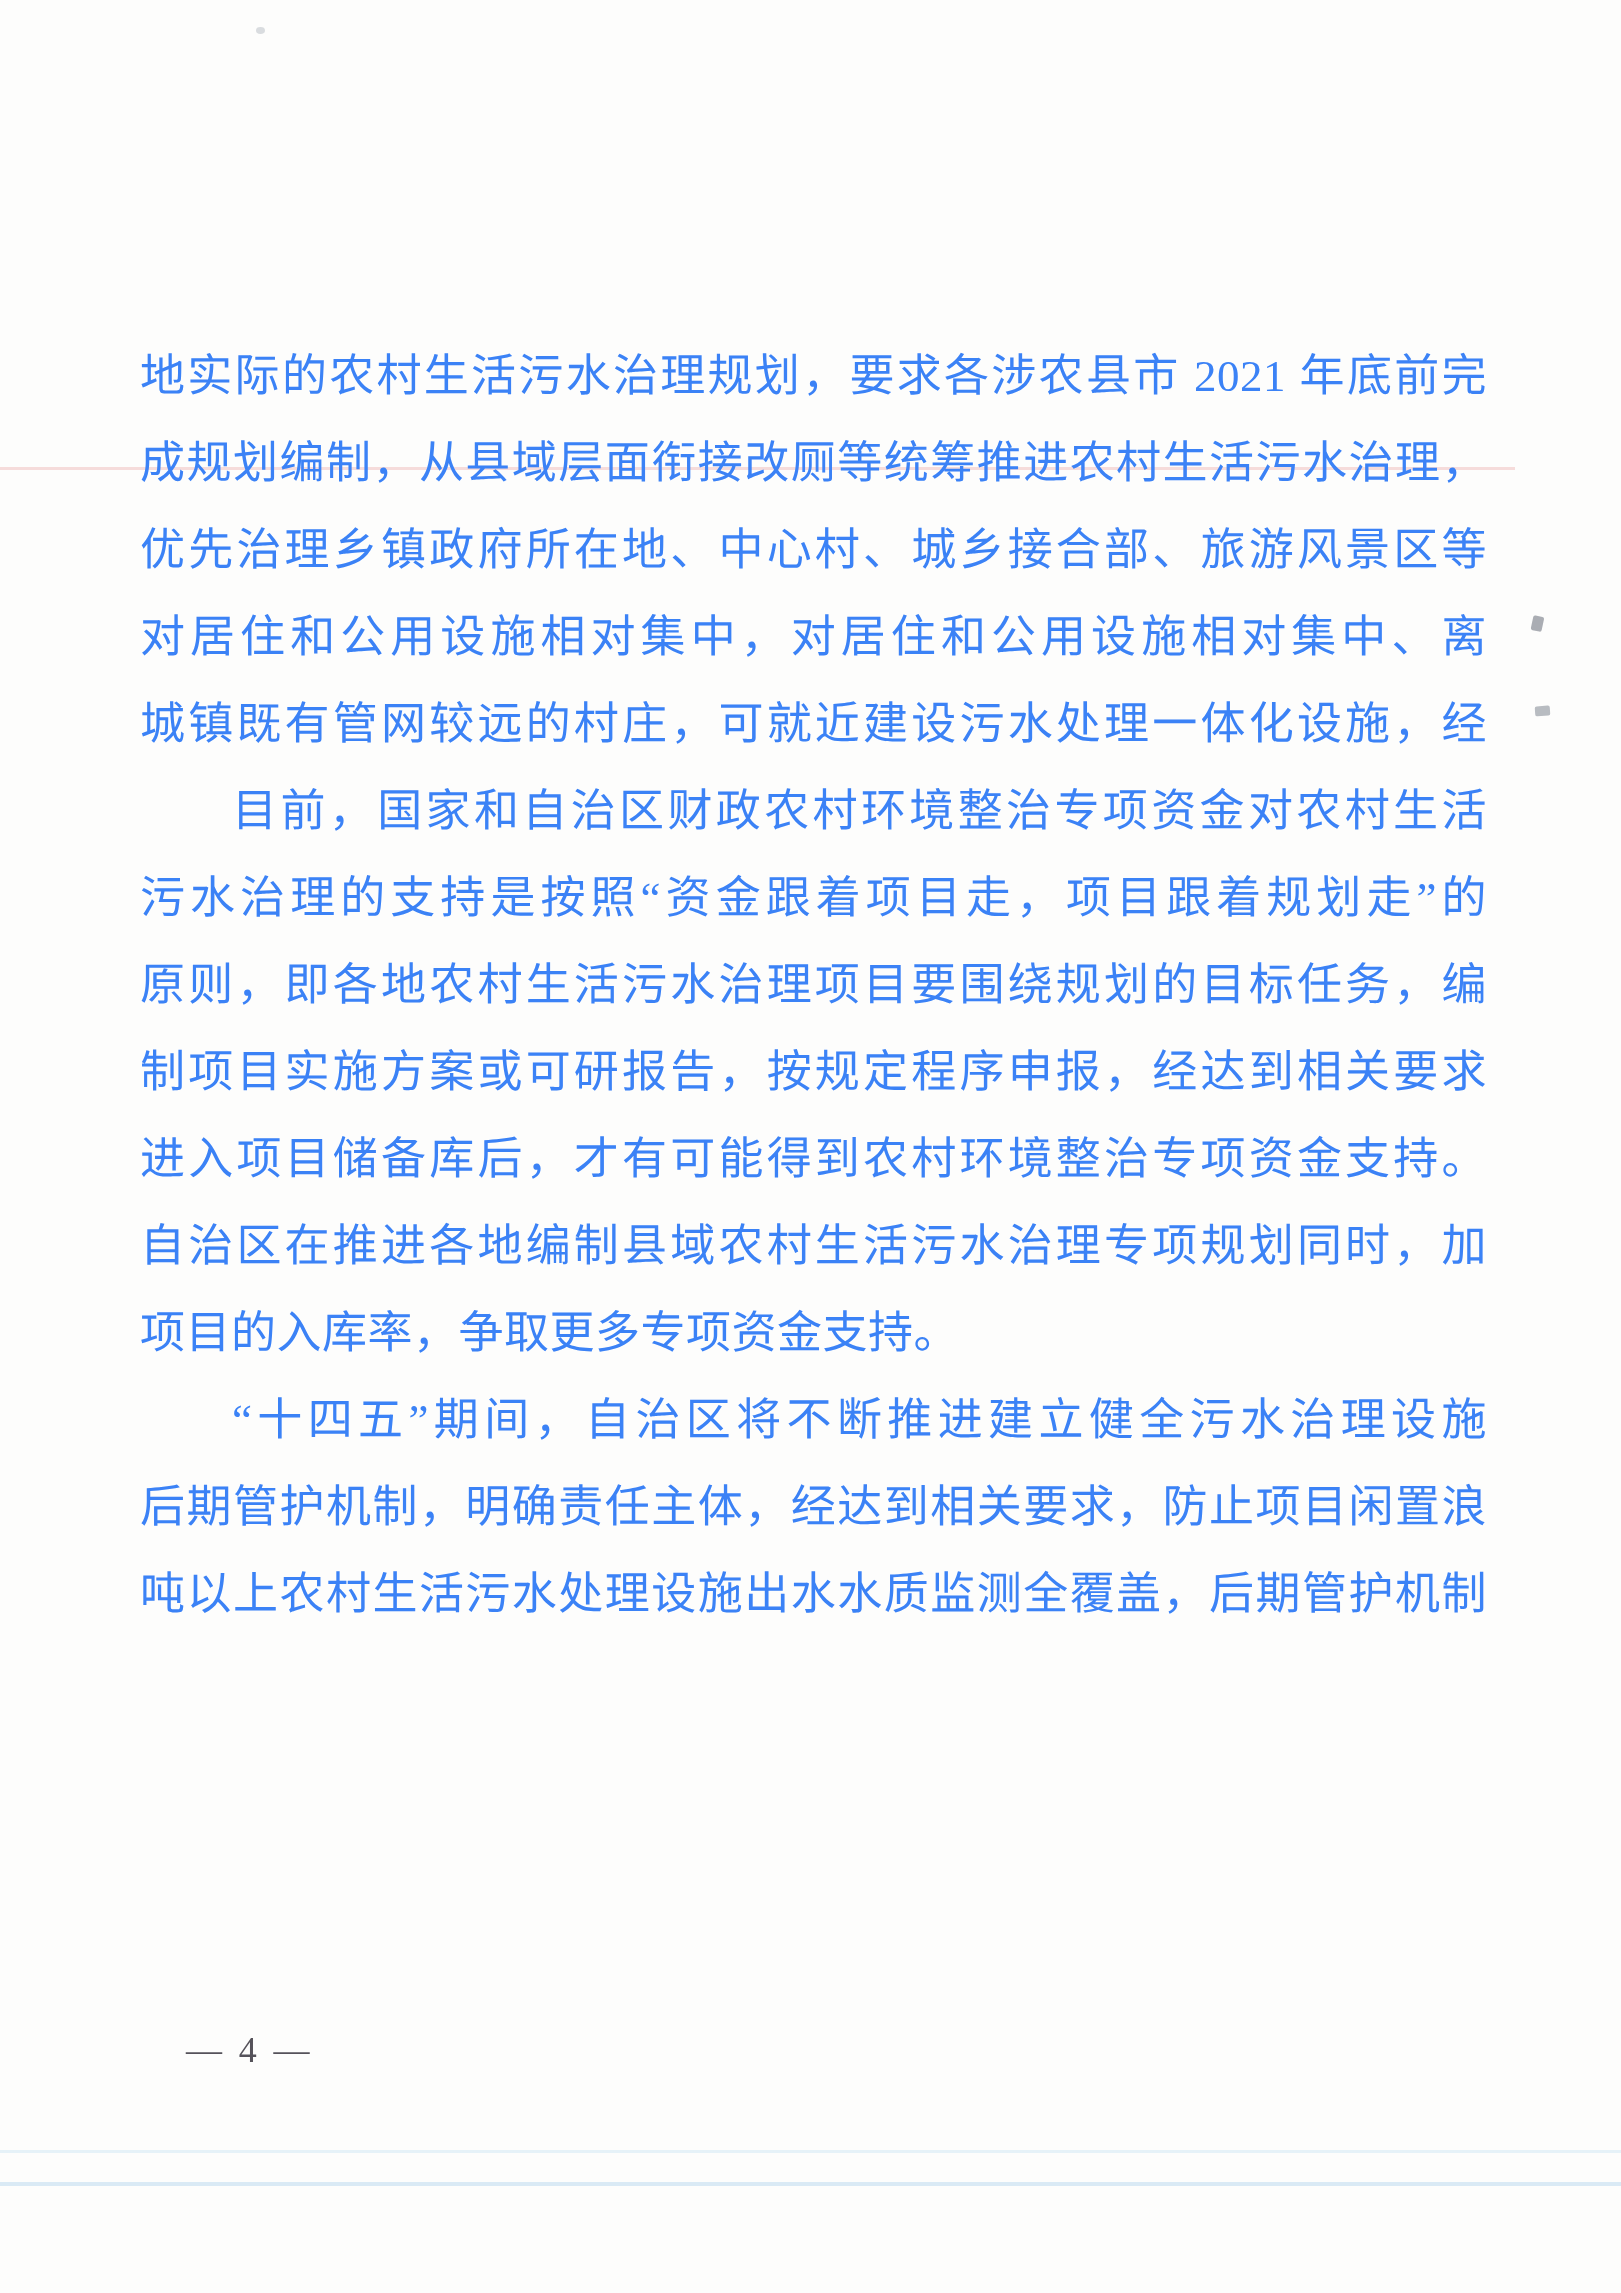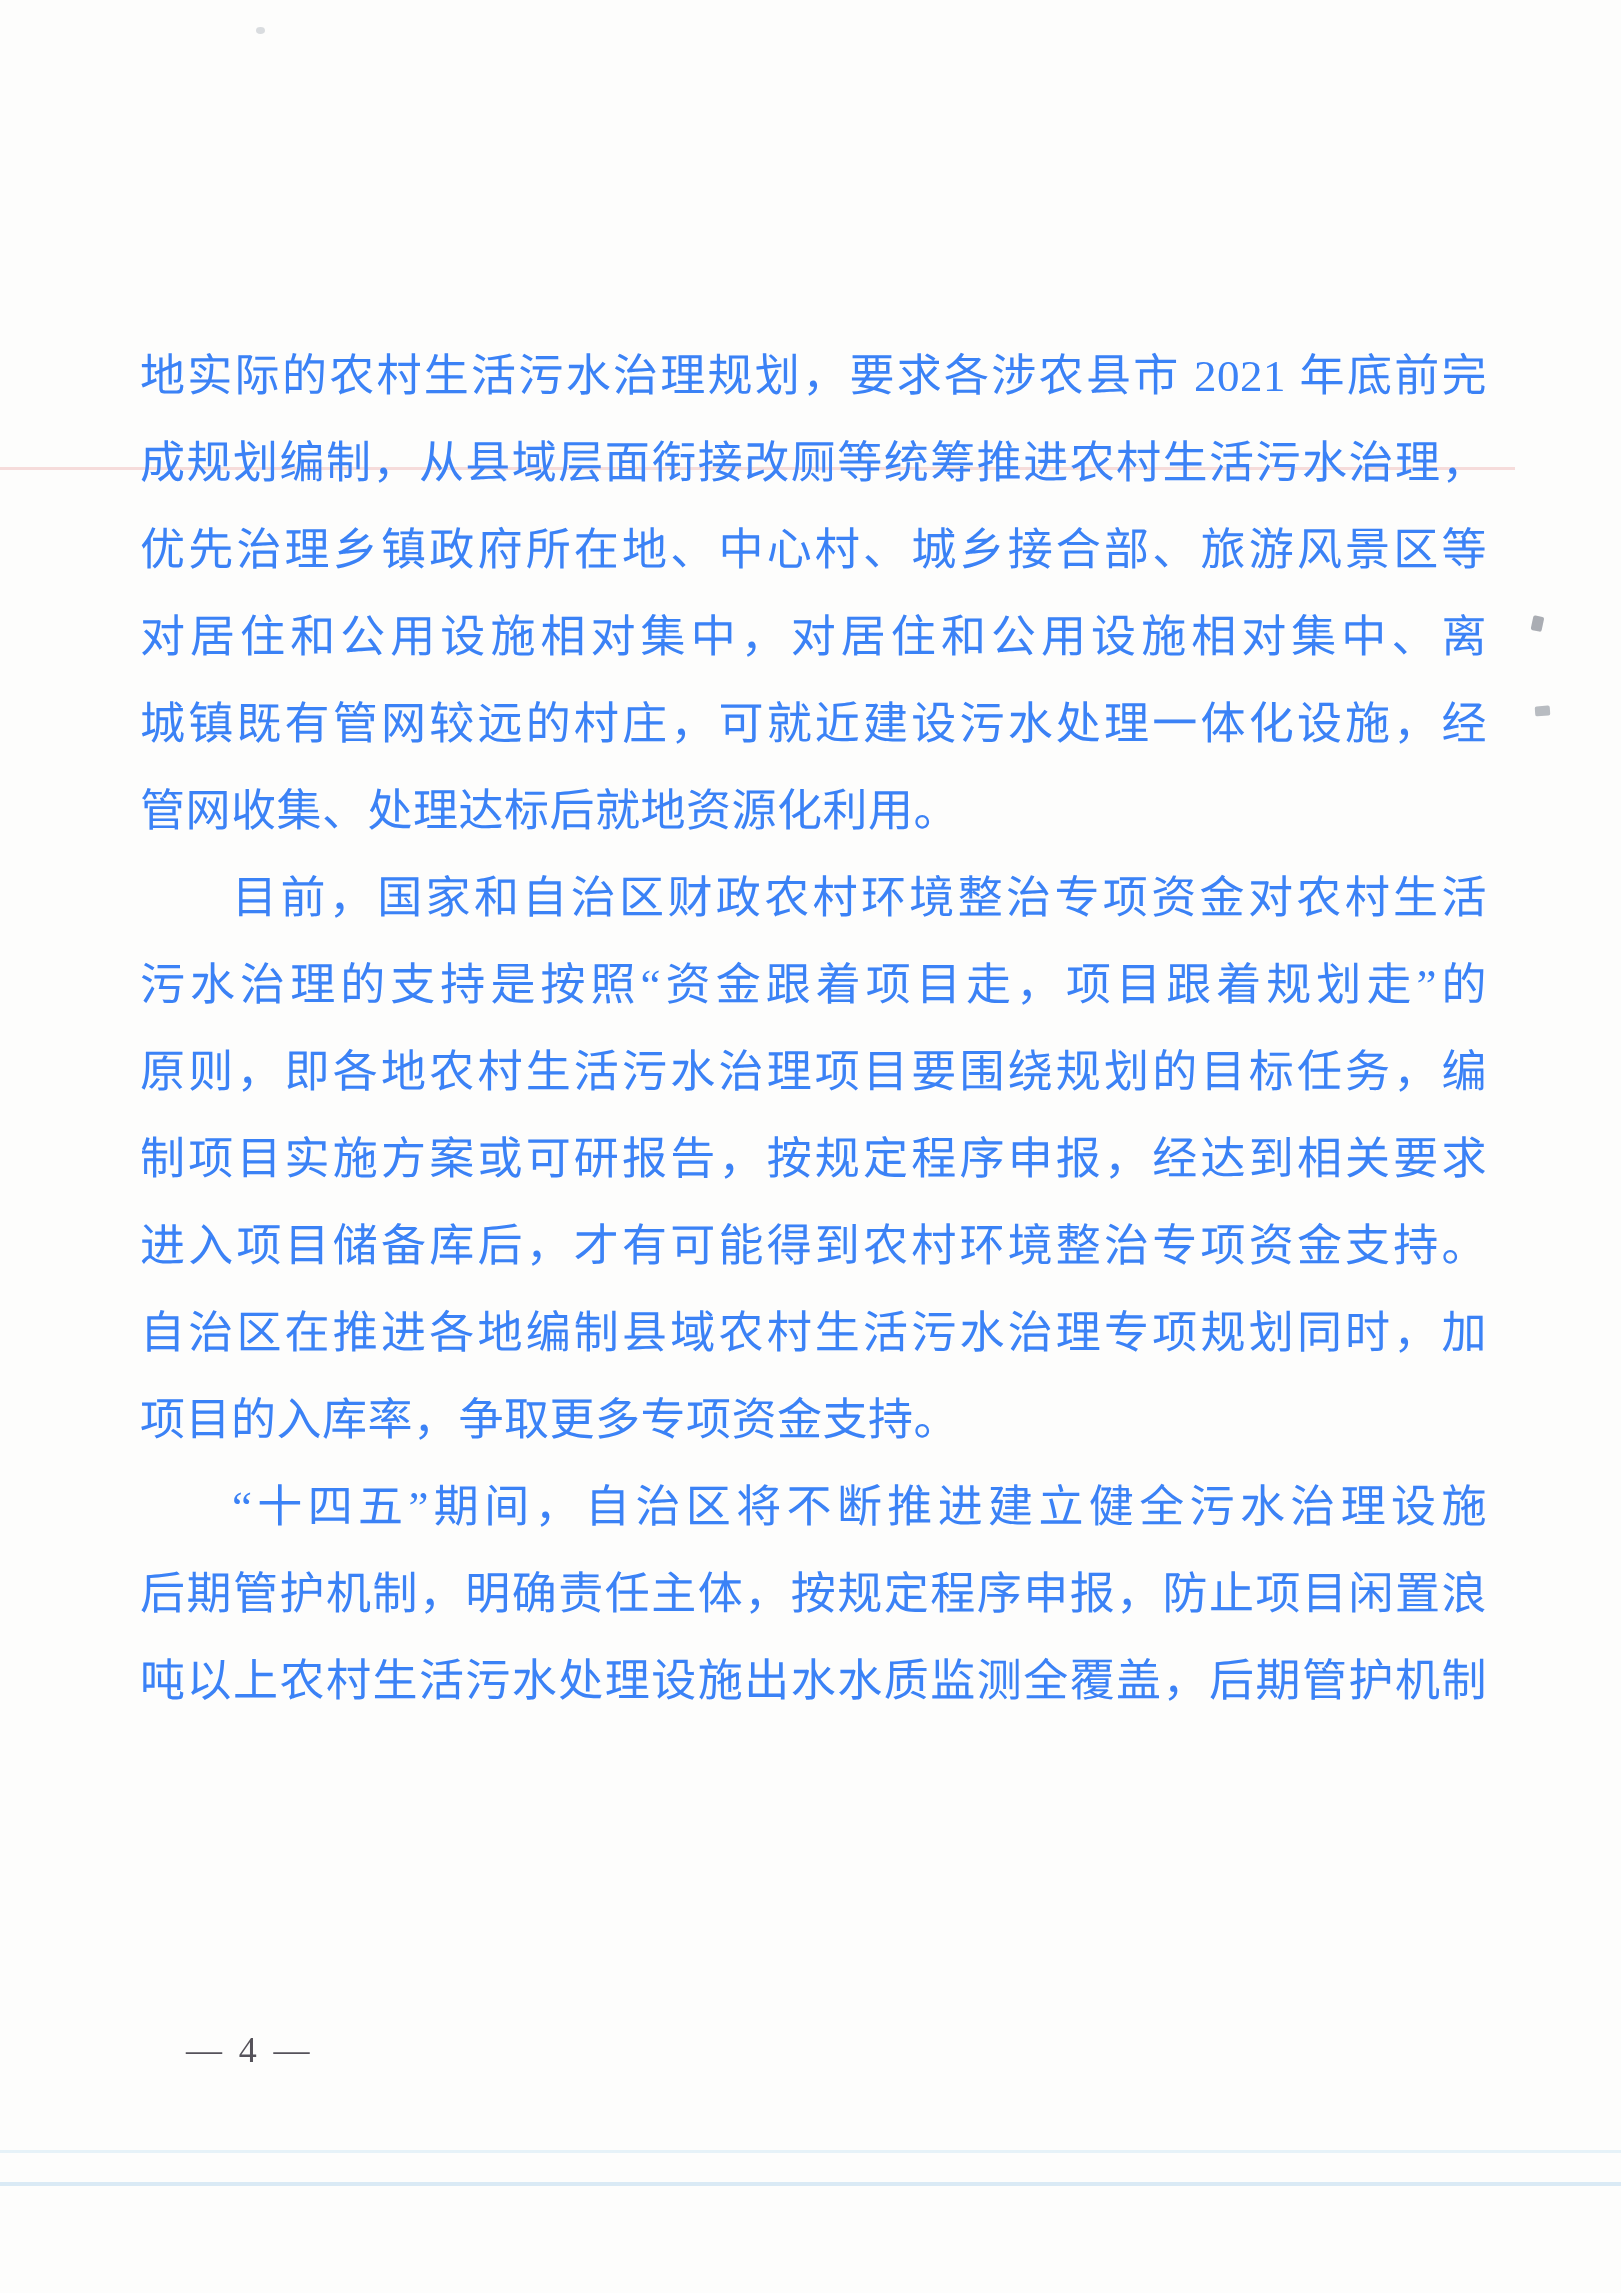--- a/index.html
+++ b/index.html
@@ -59,29 +59,28 @@
   <div class="speck s1"></div>
   <div class="speck s2"></div>
   <div class="speck s3"></div>
 
   <div class="textblock">
     <div class="line">地实际的农村生活污水治理规划，要求各涉农县市 2021 年底前完</div>
     <div class="line">成规划编制，从县域层面衔接改厕等统筹推进农村生活污水治理，</div>
     <div class="line">优先治理乡镇政府所在地、中心村、城乡接合部、旅游风景区等</div>
     <div class="line">对居住和公用设施相对集中，对居住和公用设施相对集中、离</div>
     <div class="line">城镇既有管网较远的村庄，可就近建设污水处理一体化设施，经</div>
-    <div class="line endpara">管网收集、处理达标后就地资源化利用。</div>
     <div class="line indent">目前，国家和自治区财政农村环境整治专项资金对农村生活</div>
     <div class="line">污水治理的支持是按照“资金跟着项目走，项目跟着规划走”的</div>
     <div class="line">原则，即各地农村生活污水治理项目要围绕规划的目标任务，编</div>
     <div class="line">制项目实施方案或可研报告，按规定程序申报，经达到相关要求</div>
     <div class="line">进入项目储备库后，才有可能得到农村环境整治专项资金支持。</div>
     <div class="line">自治区在推进各地编制县域农村生活污水治理专项规划同时，加</div>
     <div class="line endpara">项目的入库率，争取更多专项资金支持。</div>
     <div class="line indent">“十四五”期间，自治区将不断推进建立健全污水治理设施</div>
-    <div class="line">后期管护机制，明确责任主体，按规定程序申报，防止项目闲置浪</div>
+    <div class="line">后期管护机制，明确责任主体，经达到相关要求，防止项目闲置浪</div>
     <div class="line">吨以上农村生活污水处理设施出水水质监测全覆盖，后期管护机制</div>
   </div>
 
   <div class="footer">— 4 —</div>
 
 </div>
 
 
 </body></html>

